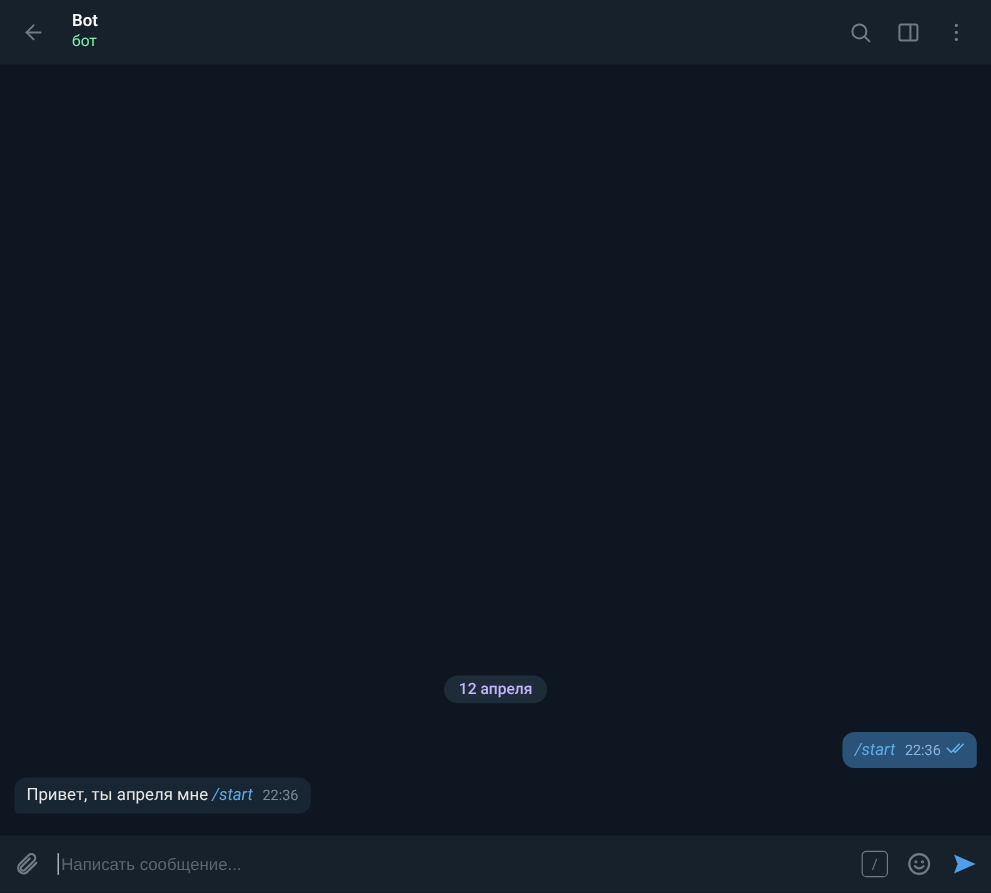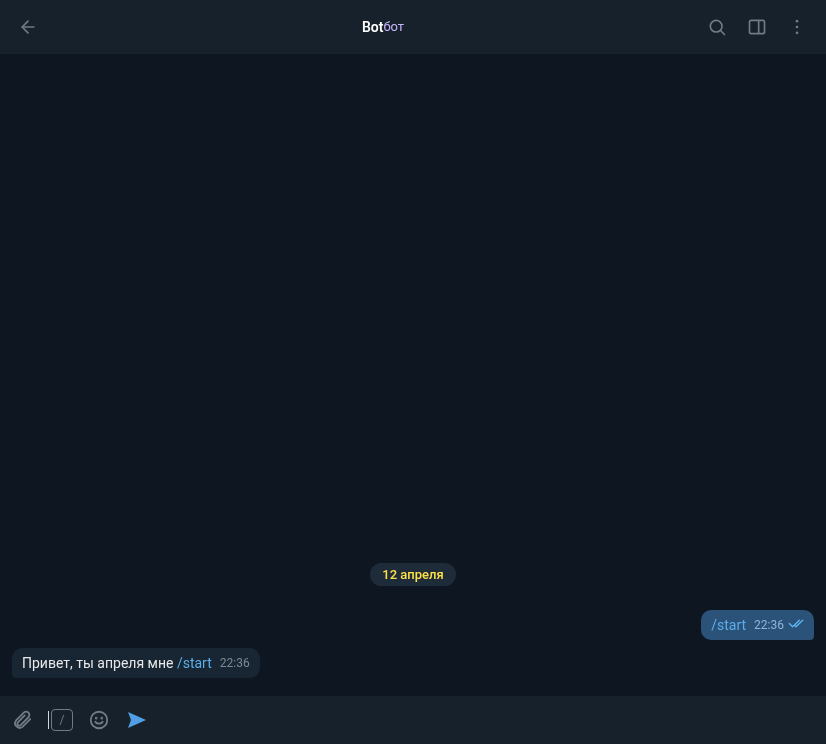--- a/index.html
+++ b/index.html
@@ -23,44 +23,44 @@
   }
   .back-btn {
     width: 36px; height: 36px;
     display: flex; align-items: center; justify-content: center;
     cursor: pointer;
     color: #6f7b87;
   }
   .title-block {
     margin-left: 14px;
     display: flex;
-    flex-direction: row;
+    flex-direction: column;
     justify-content: center;
     flex: 1;
     cursor: pointer;
   }
   .title-name { font-size: 14px; font-weight: 600; color: #fff; line-height: 1.2; }
-  .title-sub  { font-size: 13px; color: #c4b5fd; line-height: 1.3; }
+  .title-sub  { font-size: 13px; color: #86efac; line-height: 1.3; }
   .header-actions { display: flex; align-items: center; gap: 18px; margin-right: 8px; }
   .hicon { width: 22px; height: 22px; color: #6f7b87; cursor: pointer; display:flex; align-items:center; justify-content:center; }
 
   
   .chat {
     flex: 1;
     background: #0e1621;
     display: flex;
     flex-direction: column;
     justify-content: flex-end;
     padding: 12px 12px 10px 12px;
     position: relative;
   }
   .date-chip {
     align-self: center;
     background: #1e2c3a;
-    color: #fde047;
+    color: #c4b5fd;
     font-size: 13px;
     font-weight: 500;
     padding: 4px 12px;
     border-radius: 12px;
     margin-bottom: 24px;
   }
 
   .row { display: flex; width: 100%; margin-bottom: 8px; }
   .row.out { justify-content: flex-end; }
   .row.in  { justify-content: flex-start; }
@@ -79,21 +79,21 @@
     background: #2b5278;
     color: #fff;
     border-bottom-right-radius: 4px;
   }
   .bubble.in {
     background: #182533;
     color: #e8e8e8;
     border-bottom-left-radius: 4px;
   }
   .msg-text { display: inline; }
-  .msg-command { color: #5caeea; }
+  .msg-command { color: #5caeea; font-style: italic; }
   .msg-meta { display: flex; align-items: flex-start; gap: 4px; }
   .msg-time { font-size: 12px; color: #7a8a99; white-space: nowrap; }
   .bubble.out .msg-time { color: #8fb6d9; }
   .ticks { width: 16px; height: 11px; color: #5fb4f0; }
 
   
   .composer {
     height: 48px;
     background: #17212b;
     display: flex;
@@ -196,20 +196,21 @@
   </div>
 </div>
 
 <div class="composer">
   <div class="cicon">
     <svg width="22" height="22" viewBox="0 0 24 24" fill="none" stroke="currentColor" stroke-width="2" stroke-linecap="round" stroke-linejoin="round">
         <path d="M21 11l-8.5 8.5a5 5 0 0 1-7-7L14 4a3.5 3.5 0 0 1 5 5l-8.5 8.5a2 2 0 0 1-3-3L15 7"></path>
       </svg>
   </div>
   <span class="input-caret"></span>
+  <input class="compose-input" type="text" placeholder="Написать сообщение..." style="">
   <div class="slash-btn">
     <span>/</span>
   </div>
   <div class="cicon">
     <svg width="22" height="22" viewBox="0 0 24 24" fill="none" stroke="currentColor" stroke-width="2" stroke-linecap="round" stroke-linejoin="round">
         <circle cx="12" cy="12" r="9"></circle>
         <path d="M8 14s1.5 2 4 2 4-2 4-2"></path>
         <circle cx="9" cy="10" r="0.5" fill="currentColor"></circle>
         <circle cx="15" cy="10" r="0.5" fill="currentColor"></circle>
       </svg>

